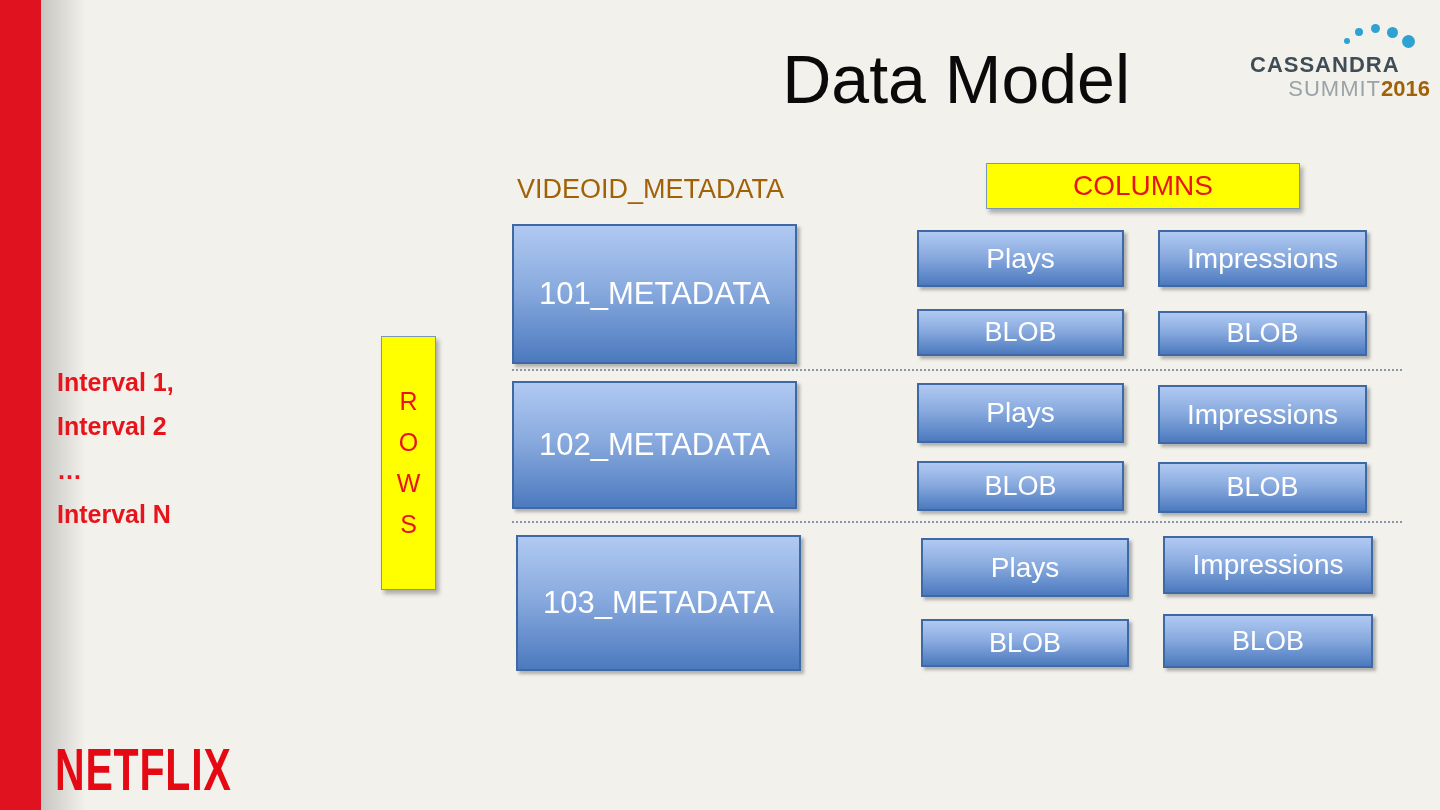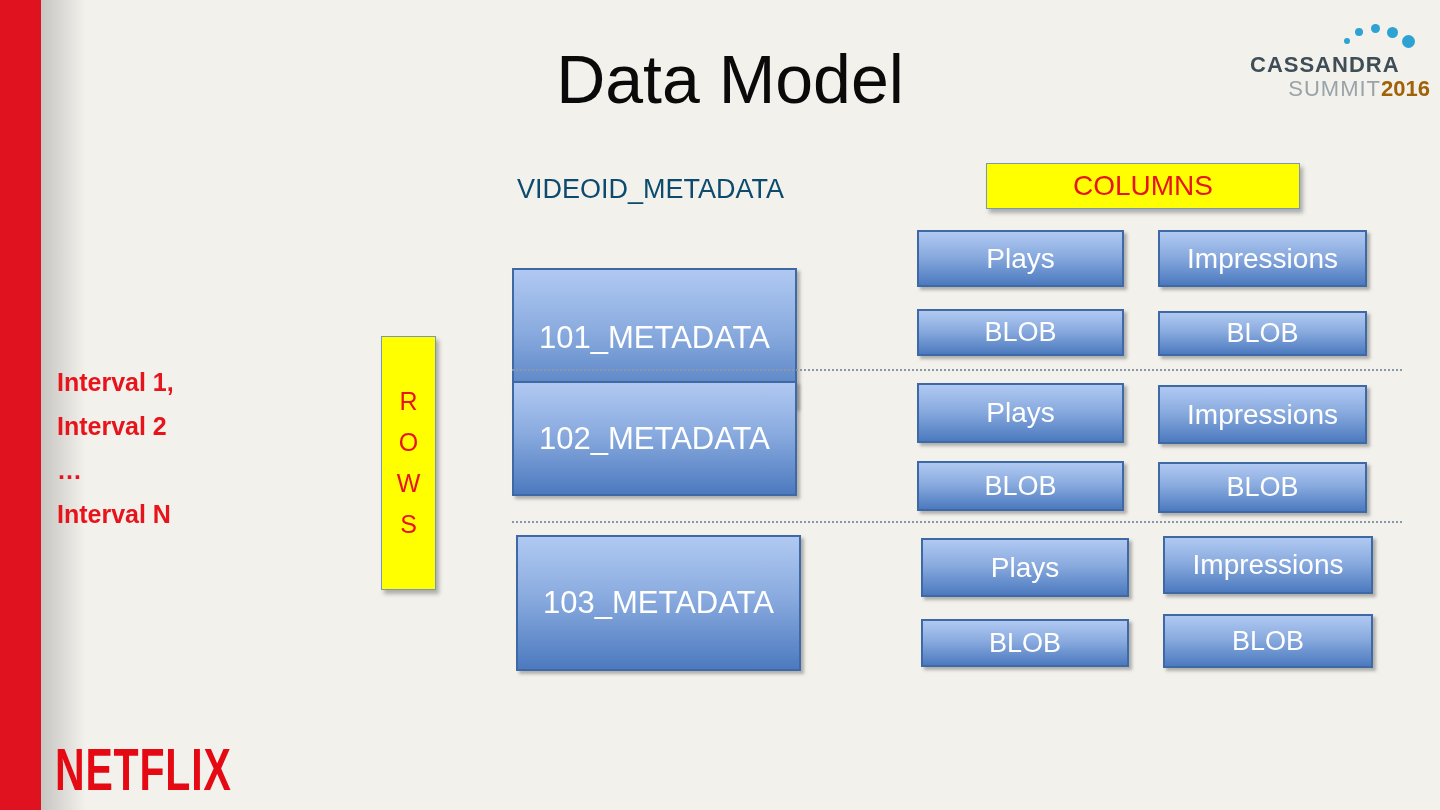--- a/index.html
+++ b/index.html
@@ -12,42 +12,42 @@
     position:absolute;left:0;top:0;width:41px;height:810px;
     background:#e0121f;
   }
   .red-bar-shadow{
     position:absolute;left:41px;top:0;width:45px;height:810px;
     background:linear-gradient(90deg,rgba(0,0,0,0.18),rgba(0,0,0,0));
   }
   
   .title{
     position:absolute;left:330px;top:40px;width:800px;
-    text-align:center;font-size:68px;color:#0a0a0a;letter-spacing:0;
+    text-align:right;font-size:68px;color:#0a0a0a;letter-spacing:0;
   }
   
   .cass-logo{position:absolute;right:8px;top:10px;width:180px;height:100px;}
   .cass-dot{position:absolute;border-radius:50%;background:#2da2d3;}
   .cass-dot.d1{left:92px;top:28px;width:6px;height:6px;}
   .cass-dot.d2{left:103px;top:18px;width:8px;height:8px;}
   .cass-dot.d3{left:119px;top:14px;width:9px;height:9px;}
   .cass-dot.d4{left:135px;top:17px;width:11px;height:11px;}
   .cass-dot.d5{left:150px;top:25px;width:13px;height:13px;}
   .cass-line1{
     position:absolute;right:2px;top:42px;width:100%;
     font-size:22px;font-weight:700;letter-spacing:1px;color:#3e4d56;
   }
   .cass-line2{
     position:absolute;right:2px;top:66px;width:100%;text-align:right;
     font-size:22px;color:#99a3a8;letter-spacing:1px;font-weight:400;
   }
   .cass-line2 .year{color:#a16207;font-weight:700;letter-spacing:0;}
   
   .videoid-label{
-    position:absolute;left:517px;top:174px;font-size:27px;color:#0c4a6e;
+    position:absolute;left:517px;top:174px;font-size:27px;color:#a16207;
   }
   
   .yellow-box{
     background:#ffff00;border:1px solid #7a96b8;
     box-shadow:3px 4px 4px rgba(90,90,90,0.45);
     color:#e8141c;display:flex;align-items:center;justify-content:center;margin-left:16px;
   }
   .columns-box{
     position:absolute;left:970px;top:163px;width:312px;height:44px;
     font-size:28px;
@@ -62,27 +62,27 @@
     background:linear-gradient(180deg,#b0c9f2 0%,#8aabdf 45%,#4c7abf 100%);
     border:2px solid #3e69a5;
     box-shadow:3px 3px 3px rgba(110,110,110,0.5);
     color:#ffffff;display:flex;align-items:center;justify-content:center;
     box-sizing:border-box;
   }
   .key-box{font-size:31px;}
   .col-box{font-size:28px;}
   .val-box{font-size:27px;}
   
-  .key-r1{left:512px;top:224px;width:285px;height:140px;margin-top:44px;}
+  .key-r1{left:512px;top:224px;width:285px;height:140px;}
   .col1-r1{left:917px;top:230px;width:207px;height:57px;}
   .col2-r1{left:1158px;top:230px;width:209px;height:57px;}
   .val1-r1{left:917px;top:309px;width:207px;height:47px;}
   .val2-r1{left:1158px;top:311px;width:209px;height:45px;}
   
-  .key-r2{left:512px;top:381px;width:285px;height:115px;}
+  .key-r2{left:512px;top:381px;width:285px;height:128px;}
   .col1-r2{left:917px;top:383px;width:207px;height:60px;}
   .col2-r2{left:1158px;top:385px;width:209px;height:59px;}
   .val1-r2{left:917px;top:461px;width:207px;height:50px;}
   .val2-r2{left:1158px;top:462px;width:209px;height:51px;}
   
   .key-r3{left:516px;top:535px;width:285px;height:136px;}
   .col1-r3{left:921px;top:538px;width:208px;height:59px;}
   .col2-r3{left:1163px;top:536px;width:210px;height:58px;}
   .val1-r3{left:921px;top:619px;width:208px;height:48px;}
   .val2-r3{left:1163px;top:614px;width:210px;height:54px;}

